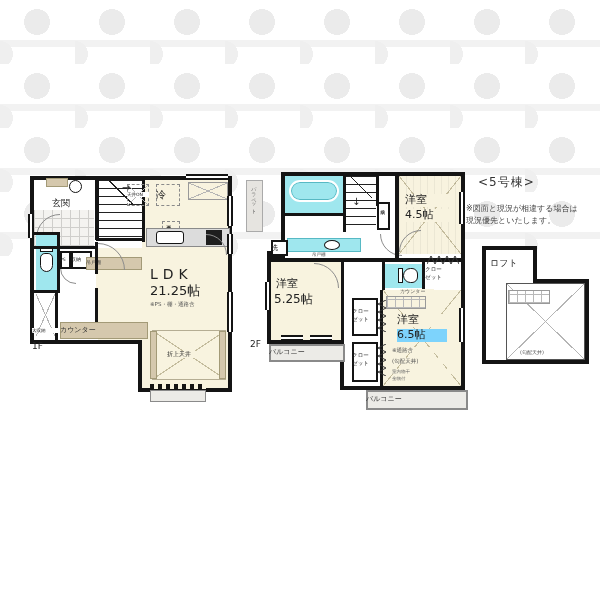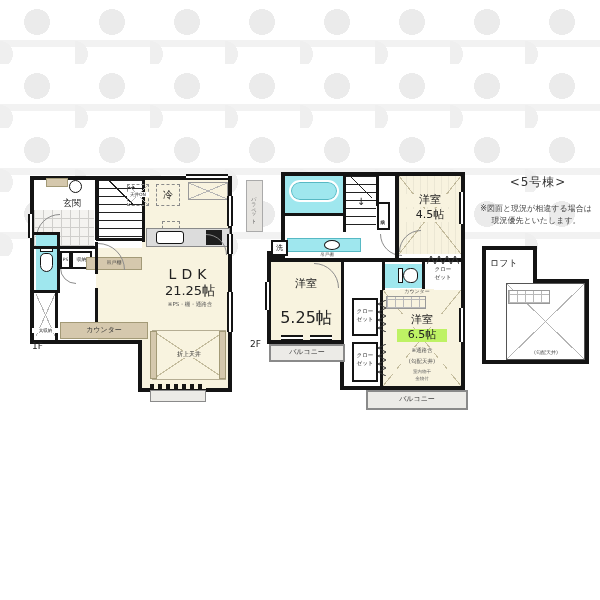--- a/index.html
+++ b/index.html
@@ -5,21 +5,21 @@
   html,body{margin:0;padding:0;background:#fff}
   #canvas{position:relative;width:600px;height:600px;background:#fff;overflow:hidden;
           font-family:"DejaVu Sans","Liberation Sans",sans-serif;color:#222}
   .abs{position:absolute;box-sizing:border-box}
   .w{background:#141414}
   .fl{background:#fff}
   .cream{background:#f8f3df}
   .cyan{background:#9fe7ee}
   .tan{background:#d5c8ad;border:1px solid #a39a77}
   .gray{background:#dcdcdc;border:1px solid #8a8a8a}
-  .lbl{color:#222;text-align:center;line-height:1.15;white-space:nowrap}
+  .lbl{color:#222;text-align:left;line-height:1.15;white-space:nowrap}
   .vtext{writing-mode:vertical-rl;text-orientation:upright;white-space:nowrap}
   .dash{border:1px dashed #8a8a8a}
   .xl{background-image:
       linear-gradient(to top right,transparent calc(50% - .5px),#c4bc9d calc(50% - .5px) calc(50% + .5px),transparent calc(50% + .5px)),
       linear-gradient(to top left,transparent calc(50% - .5px),#c4bc9d calc(50% - .5px) calc(50% + .5px),transparent calc(50% + .5px))}
   .xg{background-image:
       linear-gradient(to top right,transparent calc(50% - .5px),#b5b5b5 calc(50% - .5px) calc(50% + .5px),transparent calc(50% + .5px)),
       linear-gradient(to top left,transparent calc(50% - .5px),#b5b5b5 calc(50% - .5px) calc(50% + .5px),transparent calc(50% + .5px))}
   .treads{background-image:repeating-linear-gradient(180deg,#222 0 1px,transparent 1px 8px)}
   .cut{background-image:linear-gradient(45deg,transparent calc(50% - .5px),#222 calc(50% - .5px) calc(50% + .5px),transparent calc(50% + .5px))}
@@ -168,21 +168,21 @@
       <polyline points="0,8 4,0 8,8 12,0 16,8 20,0 24,8 28,0 32,8" fill="none" stroke="#333" stroke-width="1"></polyline>
     </svg>
   <div class="abs lbl" style="left:425px;top:266px;width:36px;font-size:5.5px">クロー</div>
   <div class="abs lbl" style="left:425px;top:274px;width:36px;font-size:5.5px">ゼット</div>
 
   <div class="abs cream xl" style="left:383px;top:290px;width:78px;height:96px"></div>
   <div class="abs w" style="left:380px;top:290px;width:3px;height:96px"></div>
   <div class="abs lbl" style="left:400px;top:289px;width:34px;font-size:5px;color:#444;background:#f8f3df">カウンター</div>
   <div class="abs grid" style="left:386px;top:296px;width:40px;height:13px;border:1px solid #999;background-color:#f8f3df"></div>
   <div class="abs lbl" style="left:397px;top:314px;width:50px;font-size:11px;background:#f8f3df">洋室</div>
-  <div class="abs lbl" style="left:397px;top:329px;width:50px;font-size:11px;background:#bef264">6.5帖</div>
+  <div class="abs lbl" style="left:397px;top:329px;width:50px;font-size:11px;background:#7dd3fc">6.5帖</div>
   <div class="abs lbl" style="left:392px;top:347px;width:60px;font-size:5.5px;color:#555;background:#f8f3df">※通路含</div>
   <div class="abs lbl" style="left:392px;top:358px;width:60px;font-size:5.5px;color:#555;background:#f8f3df">(勾配天井)</div>
   <div class="abs lbl" style="left:392px;top:369px;width:60px;font-size:4.5px;color:#666;background:#f8f3df">室内物干</div>
   <div class="abs lbl" style="left:392px;top:376px;width:60px;font-size:4.5px;color:#666;background:#f8f3df">金物付</div>
   <div class="abs winv" style="left:459px;top:308px;width:6px;height:34px"></div>
 
   <div class="abs fix" style="left:352px;top:298px;width:26px;height:38px;border-width:2px"></div>
   <div class="abs lbl" style="left:352px;top:308px;width:26px;font-size:5.5px">クロー</div>
   <div class="abs lbl" style="left:352px;top:316px;width:26px;font-size:5.5px">ゼット</div>
   <svg class="abs" style="left:378px;top:300px;width:8px;height:32px" viewBox="0 0 8 32">
@@ -190,21 +190,21 @@
     </svg>
   <div class="abs fix" style="left:352px;top:342px;width:26px;height:40px;border-width:2px"></div>
   <div class="abs lbl" style="left:352px;top:352px;width:26px;font-size:5.5px">クロー</div>
   <div class="abs lbl" style="left:352px;top:360px;width:26px;font-size:5.5px">ゼット</div>
   <svg class="abs" style="left:378px;top:344px;width:8px;height:32px" viewBox="0 0 8 32">
       <polyline points="8,0 0,4 8,8 0,12 8,16 0,20 8,24 0,28 8,32" fill="none" stroke="#333" stroke-width="1"></polyline>
     </svg>
 
   <div class="abs cream" style="left:271px;top:262px;width:70px;height:78px"></div>
   <div class="abs lbl" style="left:276px;top:278px;width:60px;font-size:11px">洋室</div>
-  <div class="abs lbl" style="left:274px;top:309px;width:64px;font-size:16px">5.25帖</div>
+  <div class="abs lbl" style="left:274px;top:293px;width:64px;font-size:12px">5.25帖</div>
   <div class="abs arc tr" style="left:314px;top:263px;width:25px;height:25px"></div>
   <div class="abs winv" style="left:265px;top:282px;width:6px;height:28px"></div>
   <div class="abs win" style="left:281px;top:335px;width:22px;height:6px"></div>
   <div class="abs win" style="left:310px;top:335px;width:22px;height:6px"></div>
 
   <div class="abs bal" style="left:269px;top:344px;width:76px;height:18px"></div>
   <div class="abs lbl" style="left:269px;top:348px;width:76px;font-size:7px;color:#333">バルコニー</div>
   <div class="abs bal" style="left:366px;top:390px;width:102px;height:20px"></div>
   <div class="abs lbl" style="left:366px;top:395px;width:102px;font-size:7px;color:#333">バルコニー</div>
   <div class="abs lbl" style="left:250px;top:339px;width:24px;font-size:9px;text-align:left">2F</div>

